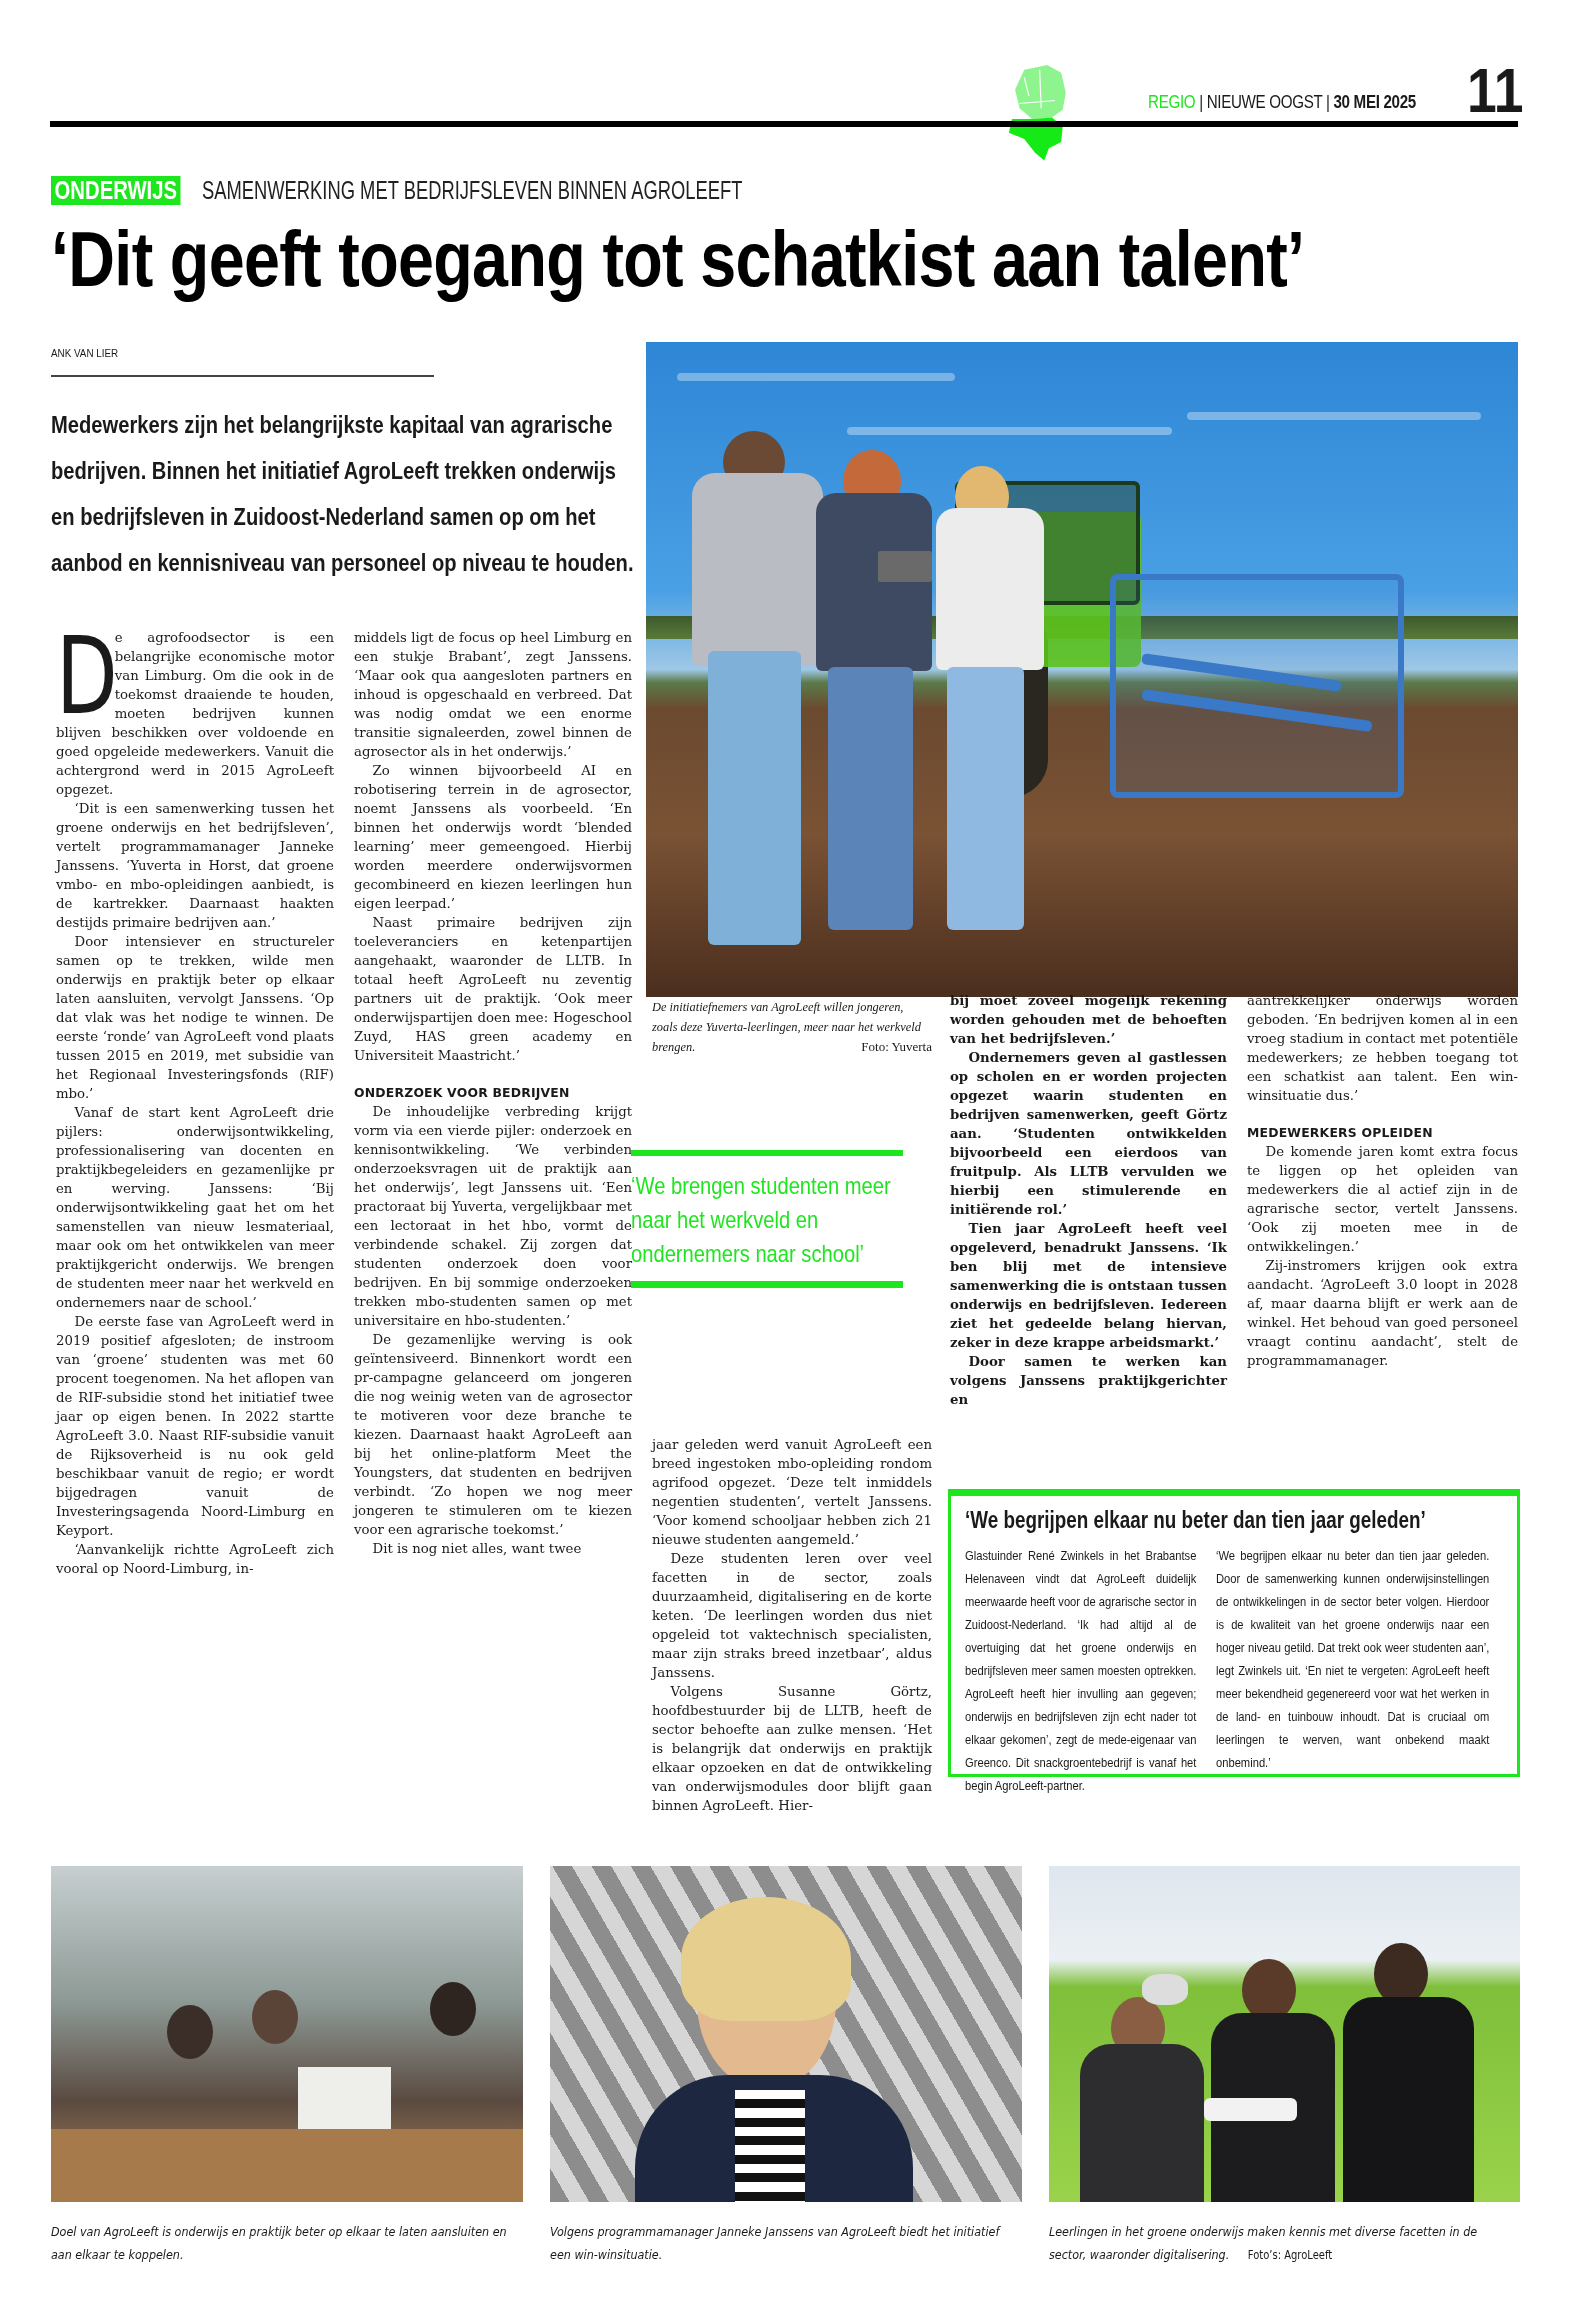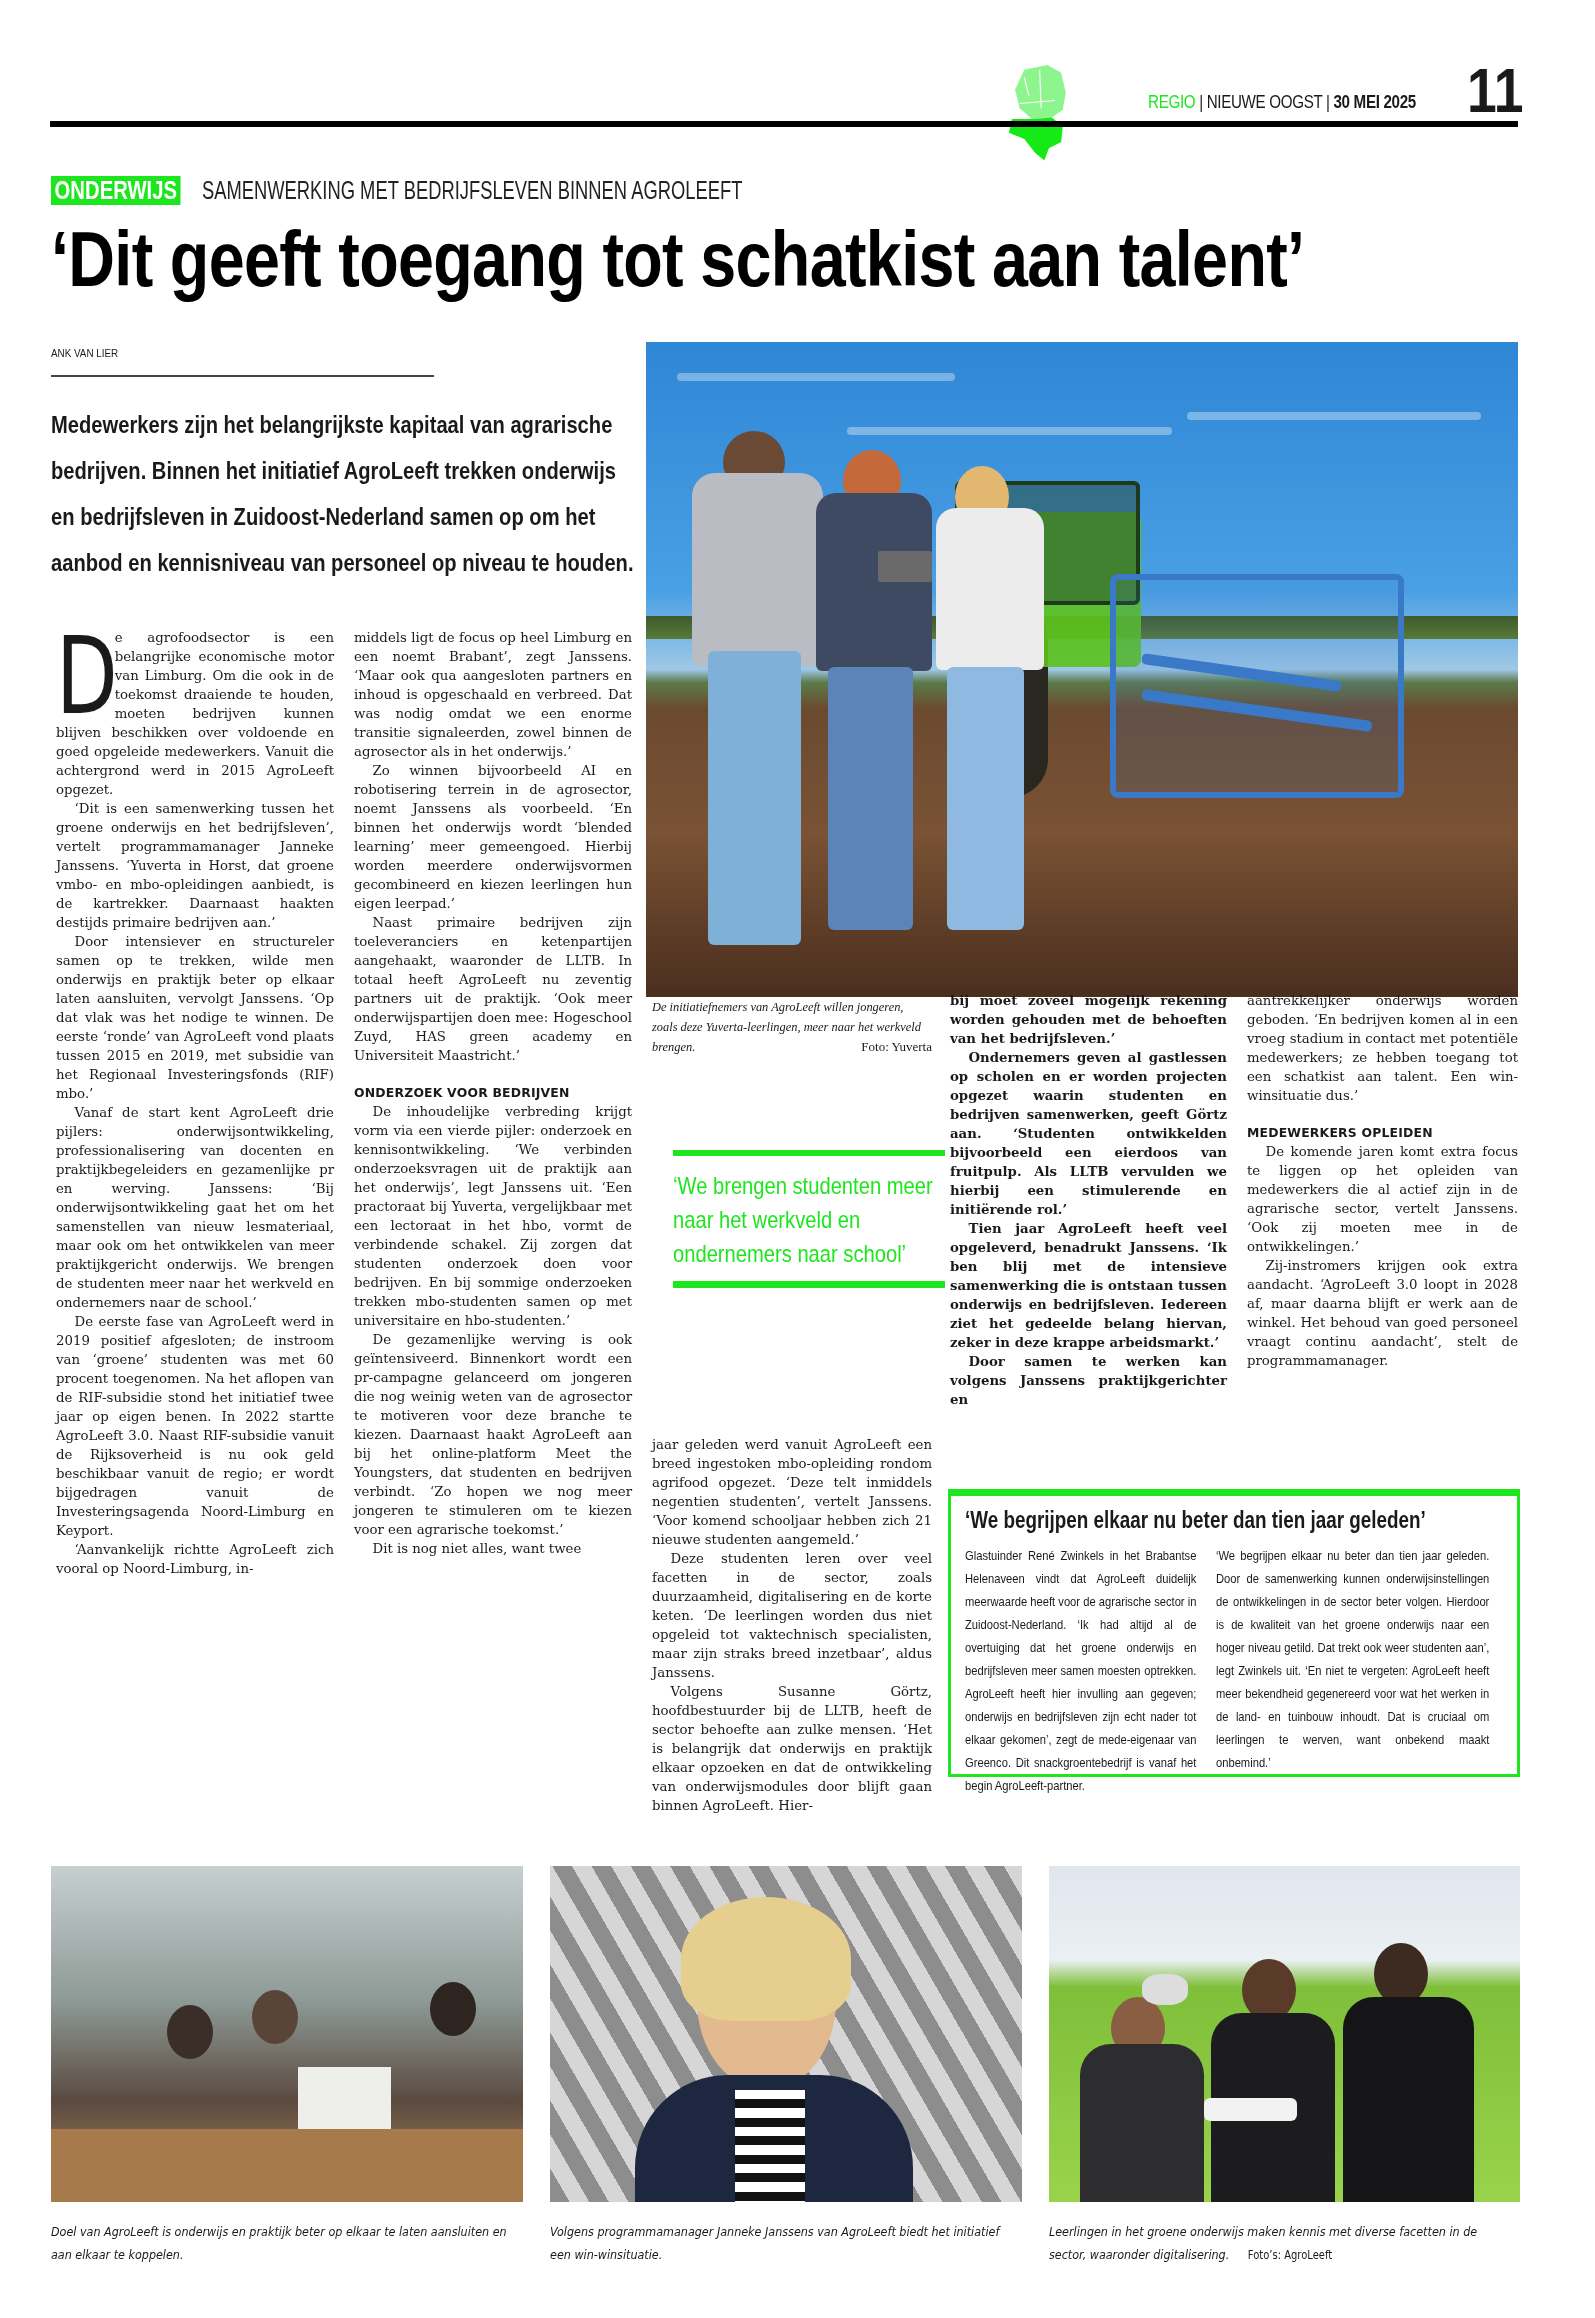--- a/index.html
+++ b/index.html
@@ -46,21 +46,21 @@
 
   .col1 { left: 56px; top: 628px; width: 278px; }
   .col2 { left: 354px; top: 628px; width: 278px; }
   .col3 { left: 652px; top: 1435px; width: 280px; }
   .col4 { left: 950px; top: 991px; width: 277px; font-weight: bold; }
   .col5 { left: 1247px; top: 991px; width: 271px; }
 
   .caption-main { position: absolute; left: 652px; top: 997px; width: 280px; font-family: Liberation Serif, serif; font-style: italic; font-size: 12.4px; line-height: 20px; }
   .caption-credit { font-style: normal; float: right; font-size: 13px; }
 
-  .pullquote { position: absolute; left: 673px; top: 1150px; width: 272px; }
+  .pullquote { position: absolute; left: 631px; top: 1150px; width: 272px; }
   .pq-rule { height: 6.2px; background: #1ee61e; }
   .pq-text { font-family: "Liberation Sans", sans-serif; color: #1ee61e; font-size: 24px; line-height: 34px; padding: 12.4px 0 10.8px; transform: scaleX(0.84); transform-origin: left top; width: 325px; }
 
   
   .infobox { position: absolute; left: 948px; top: 1489px; width: 572px; height: 288px; border: 3.1px solid #1ee61e; border-top-width: 7.7px; }
   .infobox-title { position: absolute; left: 14px; top: 10.8px; font-family: "Liberation Sans", sans-serif; font-weight: bold; font-size: 23px; white-space: nowrap; transform: scaleX(0.82); transform-origin: left top; }
   .infobox-col { position: absolute; top: 48px; font-family: "Liberation Sans", sans-serif; font-size: 13px; line-height: 23px; text-align: justify; }
   .infobox-col span { display: block; transform: scaleX(0.86); transform-origin: left top; width: 116%; }
   .ib-left { left: 14px; width: 232px; }
   .ib-right { left: 265px; width: 274px; }
@@ -143,21 +143,21 @@
   <span class="dropcap">D</span>
   <p class="noindent">e agrofoodsector is een belangrijke economische motor van Limburg. Om die ook in de toekomst draaiende te houden, moeten bedrijven kunnen blijven beschikken over voldoende en goed opgeleide medewerkers. Vanuit die achtergrond werd in 2015 AgroLeeft opgezet.</p>
   <p>‘Dit is een samenwerking tussen het groene onderwijs en het bedrijfsleven’, vertelt programmamanager Janneke Janssens. ‘Yuverta in Horst, dat groene vmbo- en mbo-opleidingen aanbiedt, is de kartrekker. Daarnaast haakten destijds primaire bedrijven aan.’</p>
   <p>Door intensiever en structureler samen op te trekken, wilde men onderwijs en praktijk beter op elkaar laten aansluiten, vervolgt Janssens. ‘Op dat vlak was het nodige te winnen. De eerste ‘ronde’ van AgroLeeft vond plaats tussen 2015 en 2019, met subsidie van het Regionaal Investeringsfonds (RIF) mbo.’</p>
   <p>Vanaf de start kent AgroLeeft drie pijlers: onderwijsontwikkeling, professionalisering van docenten en praktijkbegeleiders en gezamenlijke pr en werving. Janssens: ‘Bij onderwijsontwikkeling gaat het om het samenstellen van nieuw lesmateriaal, maar ook om het ontwikkelen van meer praktijkgericht onderwijs. We brengen de studenten meer naar het werkveld en ondernemers naar de school.’</p>
   <p>De eerste fase van AgroLeeft werd in 2019 positief afgesloten; de instroom van ‘groene’ studenten was met 60 procent toegenomen. Na het aflopen van de RIF-subsidie stond het initiatief twee jaar op eigen benen. In 2022 startte AgroLeeft 3.0. Naast RIF-subsidie vanuit de Rijksoverheid is nu ook geld beschikbaar vanuit de regio; er wordt bijgedragen vanuit de Investeringsagenda Noord-Limburg en Keyport.</p>
   <p>‘Aanvankelijk richtte AgroLeeft zich vooral op Noord-Limburg, in-</p>
 </div>
 
 <div class="col col2">
-  <p class="noindent">middels ligt de focus op heel Limburg en een noemt Brabant’, zegt Janssens. ‘Maar ook qua aangesloten partners en inhoud is opgeschaald en verbreed. Dat was nodig omdat we een enorme transitie signaleerden, zowel binnen de agrosector als in het onderwijs.’</p>
+  <p class="noindent">middels ligt de focus op heel Limburg en een stukje Brabant’, zegt Janssens. ‘Maar ook qua aangesloten partners en inhoud is opgeschaald en verbreed. Dat was nodig omdat we een enorme transitie signaleerden, zowel binnen de agrosector als in het onderwijs.’</p>
   <p>Zo winnen bijvoorbeeld AI en robotisering terrein in de agrosector, noemt Janssens als voorbeeld. ‘En binnen het onderwijs wordt ‘blended learning’ meer gemeengoed. Hierbij worden meerdere onderwijsvormen gecombineerd en kiezen leerlingen hun eigen leerpad.’</p>
   <p>Naast primaire bedrijven zijn toeleveranciers en ketenpartijen aangehaakt, waaronder de LLTB. In totaal heeft AgroLeeft nu zeventig partners uit de praktijk. ‘Ook meer onderwijspartijen doen mee: Hogeschool Zuyd, HAS green academy en Universiteit Maastricht.’</p>
   <h3>ONDERZOEK VOOR BEDRIJVEN</h3>
   <p>De inhoudelijke verbreding krijgt vorm via een vierde pijler: onderzoek en kennisontwikkeling. ‘We verbinden onderzoeksvragen uit de praktijk aan het onderwijs’, legt Janssens uit. ‘Een practoraat bij Yuverta, vergelijkbaar met een lectoraat in het hbo, vormt de verbindende schakel. Zij zorgen dat studenten onderzoek doen voor bedrijven. En bij sommige onderzoeken trekken mbo-studenten samen op met universitaire en hbo-studenten.’</p>
   <p>De gezamenlijke werving is ook geïntensiveerd. Binnenkort wordt een pr-campagne gelanceerd om jongeren die nog weinig weten van de agrosector te motiveren voor deze branche te kiezen. Daarnaast haakt AgroLeeft aan bij het online-platform Meet the Youngsters, dat studenten en bedrijven verbindt. ‘Zo hopen we nog meer jongeren te stimuleren om te kiezen voor een agrarische toekomst.’</p>
   <p>Dit is nog niet alles, want twee</p>
 </div>
 
 <div class="pullquote">
   <div class="pq-rule"></div>

